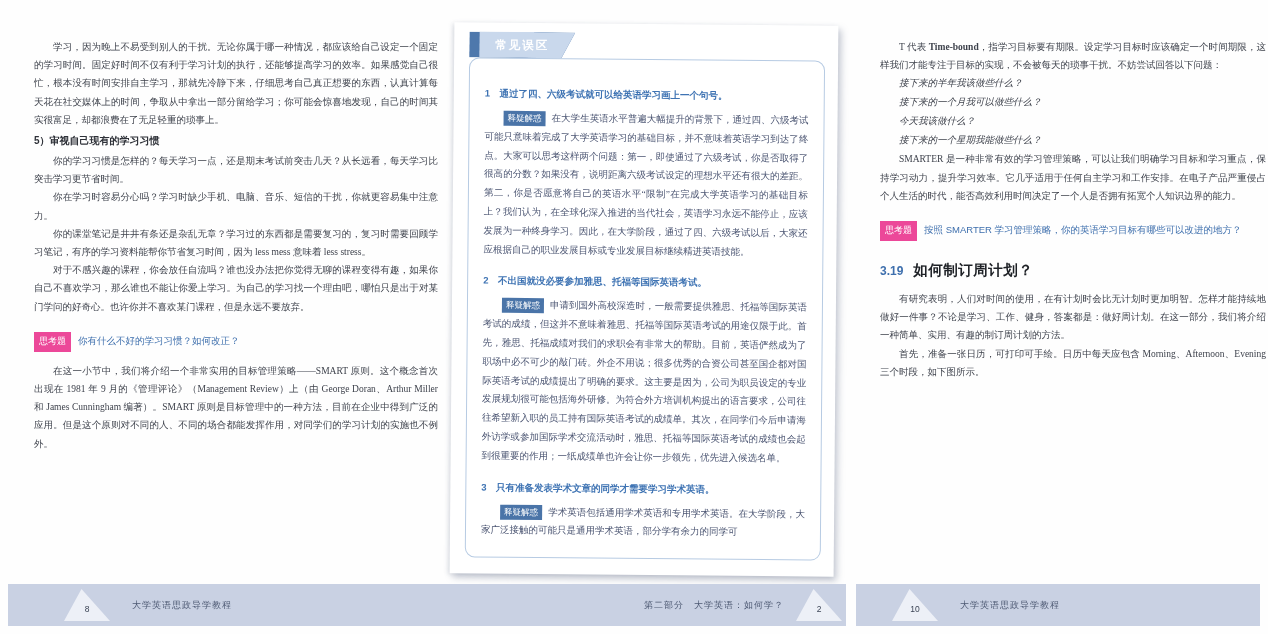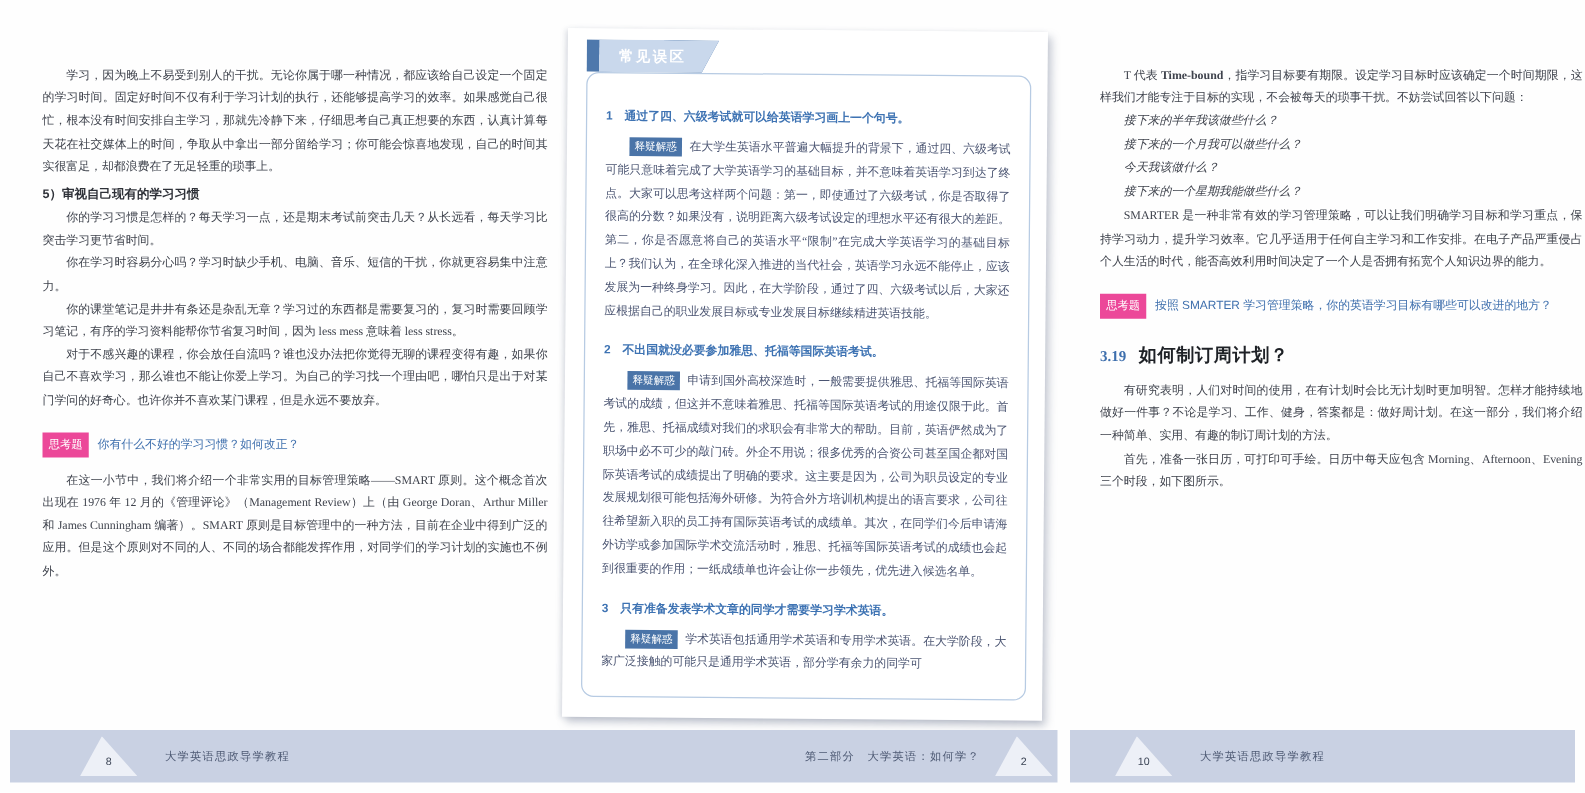--- a/index.html
+++ b/index.html
@@ -4,35 +4,35 @@
 <style>
   * { margin:0; padding:0; box-sizing:border-box; }
   html,body { width:1268px; height:634px; background:#ffffff; overflow:hidden;
     font-family:"Liberation Serif","DejaVu Serif",serif; }
   #stage { position:relative; width:1268px; height:634px; background:#fefefe; }
 
   
   .body-p { font-size:9.5px; line-height:18.2px; color:#3e424c; text-align:justify; text-indent:2em; }
 
   
-  .flat-page { position:absolute; top:52px; }
+  .flat-page { position:absolute; top:38px; }
   #left-page  { left:34px;  width:404px; }
   #right-page { left:880px; width:386px; }
 
   .sub-h { font-size:10px; font-weight:bold; color:#2e3138; margin:5px 0 4px 0;
            font-family:"Liberation Sans","DejaVu Sans",sans-serif; }
 
   .think { margin:16px 0 10px 0; font-family:"Liberation Sans","DejaVu Sans",sans-serif;
            font-size:9.5px; line-height:17px; }
   .think .lbl { display:inline-block; background:#ec4899; color:#fff; padding:1px 5px 2px;
                 margin-right:7px; font-size:9px; }
   .think .txt { color:#3e6fad; }
 
   .sec-head { margin:20px 0 10px 0; font-family:"Liberation Sans","DejaVu Sans",sans-serif; }
-  .sec-no { color:#3e6fad; font-weight:bold; font-size:12px; margin-right:10px;font-family:Liberation Serif, serif; }
+  .sec-no { color:#3e6fad; font-weight:bold; font-size:12px; margin-right:10px; }
   .sec-title { color:#1e2126; font-weight:bold; font-size:14.5px; letter-spacing:.5px; }
 
   .q-line { font-size:9.5px; line-height:19px; color:#3e424c; font-style:italic; text-indent:2em; }
   .b { font-weight:bold; }
 
   
   #mid-card { position:absolute; left:452px; top:24px; width:384px; height:551px; background:#ffffff;
       transform:rotate(0.5deg); transform-origin:50% 50%;
       box-shadow:3px 4px 7px rgba(110,120,145,.40), -2px 1px 4px rgba(110,120,145,.18); }
   #mid-box { position:absolute; left:15px; right:13px; top:35px; bottom:16px;
@@ -76,21 +76,21 @@
   <div id="left-page" class="flat-page">
     <p class="body-p">学习，因为晚上不易受到别人的干扰。无论你属于哪一种情况，都应该给自己设定一个固定的学习时间。固定好时间不仅有利于学习计划的执行，还能够提高学习的效率。如果感觉自己很忙，根本没有时间安排自主学习，那就先冷静下来，仔细思考自己真正想要的东西，认真计算每天花在社交媒体上的时间，争取从中拿出一部分留给学习；你可能会惊喜地发现，自己的时间其实很富足，却都浪费在了无足轻重的琐事上。</p>
     <div class="sub-h">5）审视自己现有的学习习惯</div>
     <p class="body-p">你的学习习惯是怎样的？每天学习一点，还是期末考试前突击几天？从长远看，每天学习比突击学习更节省时间。</p>
     <p class="body-p">你在学习时容易分心吗？学习时缺少手机、电脑、音乐、短信的干扰，你就更容易集中注意力。</p>
     <p class="body-p">你的课堂笔记是井井有条还是杂乱无章？学习过的东西都是需要复习的，复习时需要回顾学习笔记，有序的学习资料能帮你节省复习时间，因为 less mess 意味着 less stress。</p>
     <p class="body-p">对于不感兴趣的课程，你会放任自流吗？谁也没办法把你觉得无聊的课程变得有趣，如果你自己不喜欢学习，那么谁也不能让你爱上学习。为自己的学习找一个理由吧，哪怕只是出于对某门学问的好奇心。也许你并不喜欢某门课程，但是永远不要放弃。</p>
     <div class="think">
       <span class="lbl">思考题</span><span class="txt">你有什么不好的学习习惯？如何改正？</span>
     </div>
-    <p class="body-p">在这一小节中，我们将介绍一个非常实用的目标管理策略——SMART 原则。这个概念首次出现在 1976 年 12 月的《管理评论》（Management Review）上（由 George Doran、Arthur Miller 和 James Cunningham 编著）。SMART 原则是目标管理中的一种方法，目前在企业中得到广泛的应用。但是这个原则对不同的人、不同的场合都能发挥作用，对同学们的学习计划的实施也不例外。</p>
+    <p class="body-p">在这一小节中，我们将介绍一个非常实用的目标管理策略——SMART 原则。这个概念首次出现在 1981 年 9 月的《管理评论》（Management Review）上（由 George Doran、Arthur Miller 和 James Cunningham 编著）。SMART 原则是目标管理中的一种方法，目前在企业中得到广泛的应用。但是这个原则对不同的人、不同的场合都能发挥作用，对同学们的学习计划的实施也不例外。</p>
   </div>
 
   <div id="mid-card">
     <div id="ribbon">
       <span>常见误区</span>
     </div>
     <div id="mid-box">
       <div class="myth-title">1　通过了四、六级考试就可以给英语学习画上一个句号。</div>
       <p class="mbody"><span class="badge">释疑解惑</span><span>在大学生英语水平普遍大幅提升的背景下，通过四、六级考试可能只意味着完成了大学英语学习的基础目标，并不意味着英语学习到达了终点。大家可以思考这样两个问题：第一，即使通过了六级考试，你是否取得了很高的分数？如果没有，说明距离六级考试设定的理想水平还有很大的差距。第二，你是否愿意将自己的英语水平“限制”在完成大学英语学习的基础目标上？我们认为，在全球化深入推进的当代社会，英语学习永远不能停止，应该发展为一种终身学习。因此，在大学阶段，通过了四、六级考试以后，大家还应根据自己的职业发展目标或专业发展目标继续精进英语技能。</span></p>
       <div class="myth-title">2　不出国就没必要参加雅思、托福等国际英语考试。</div>

